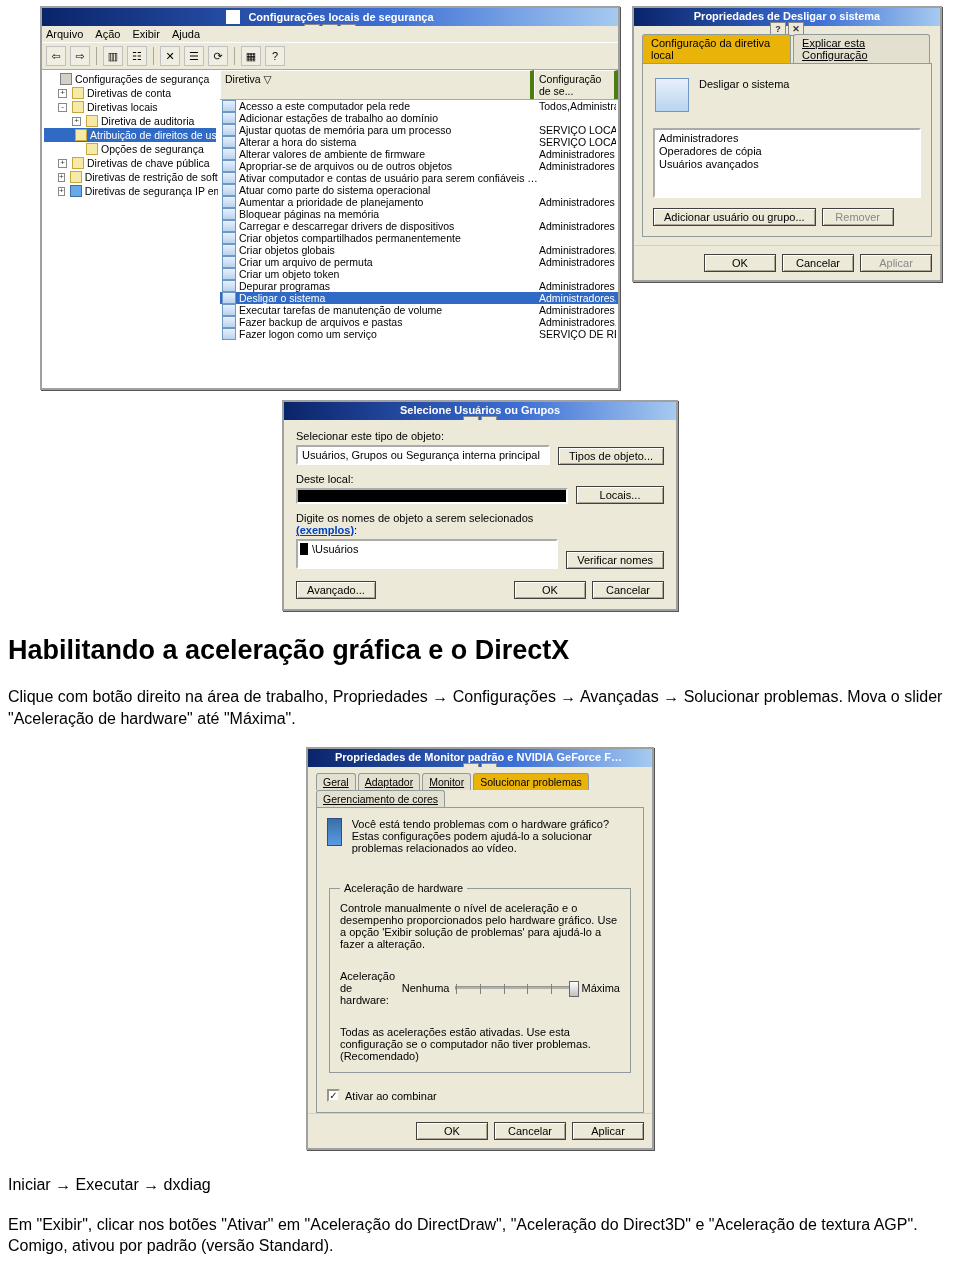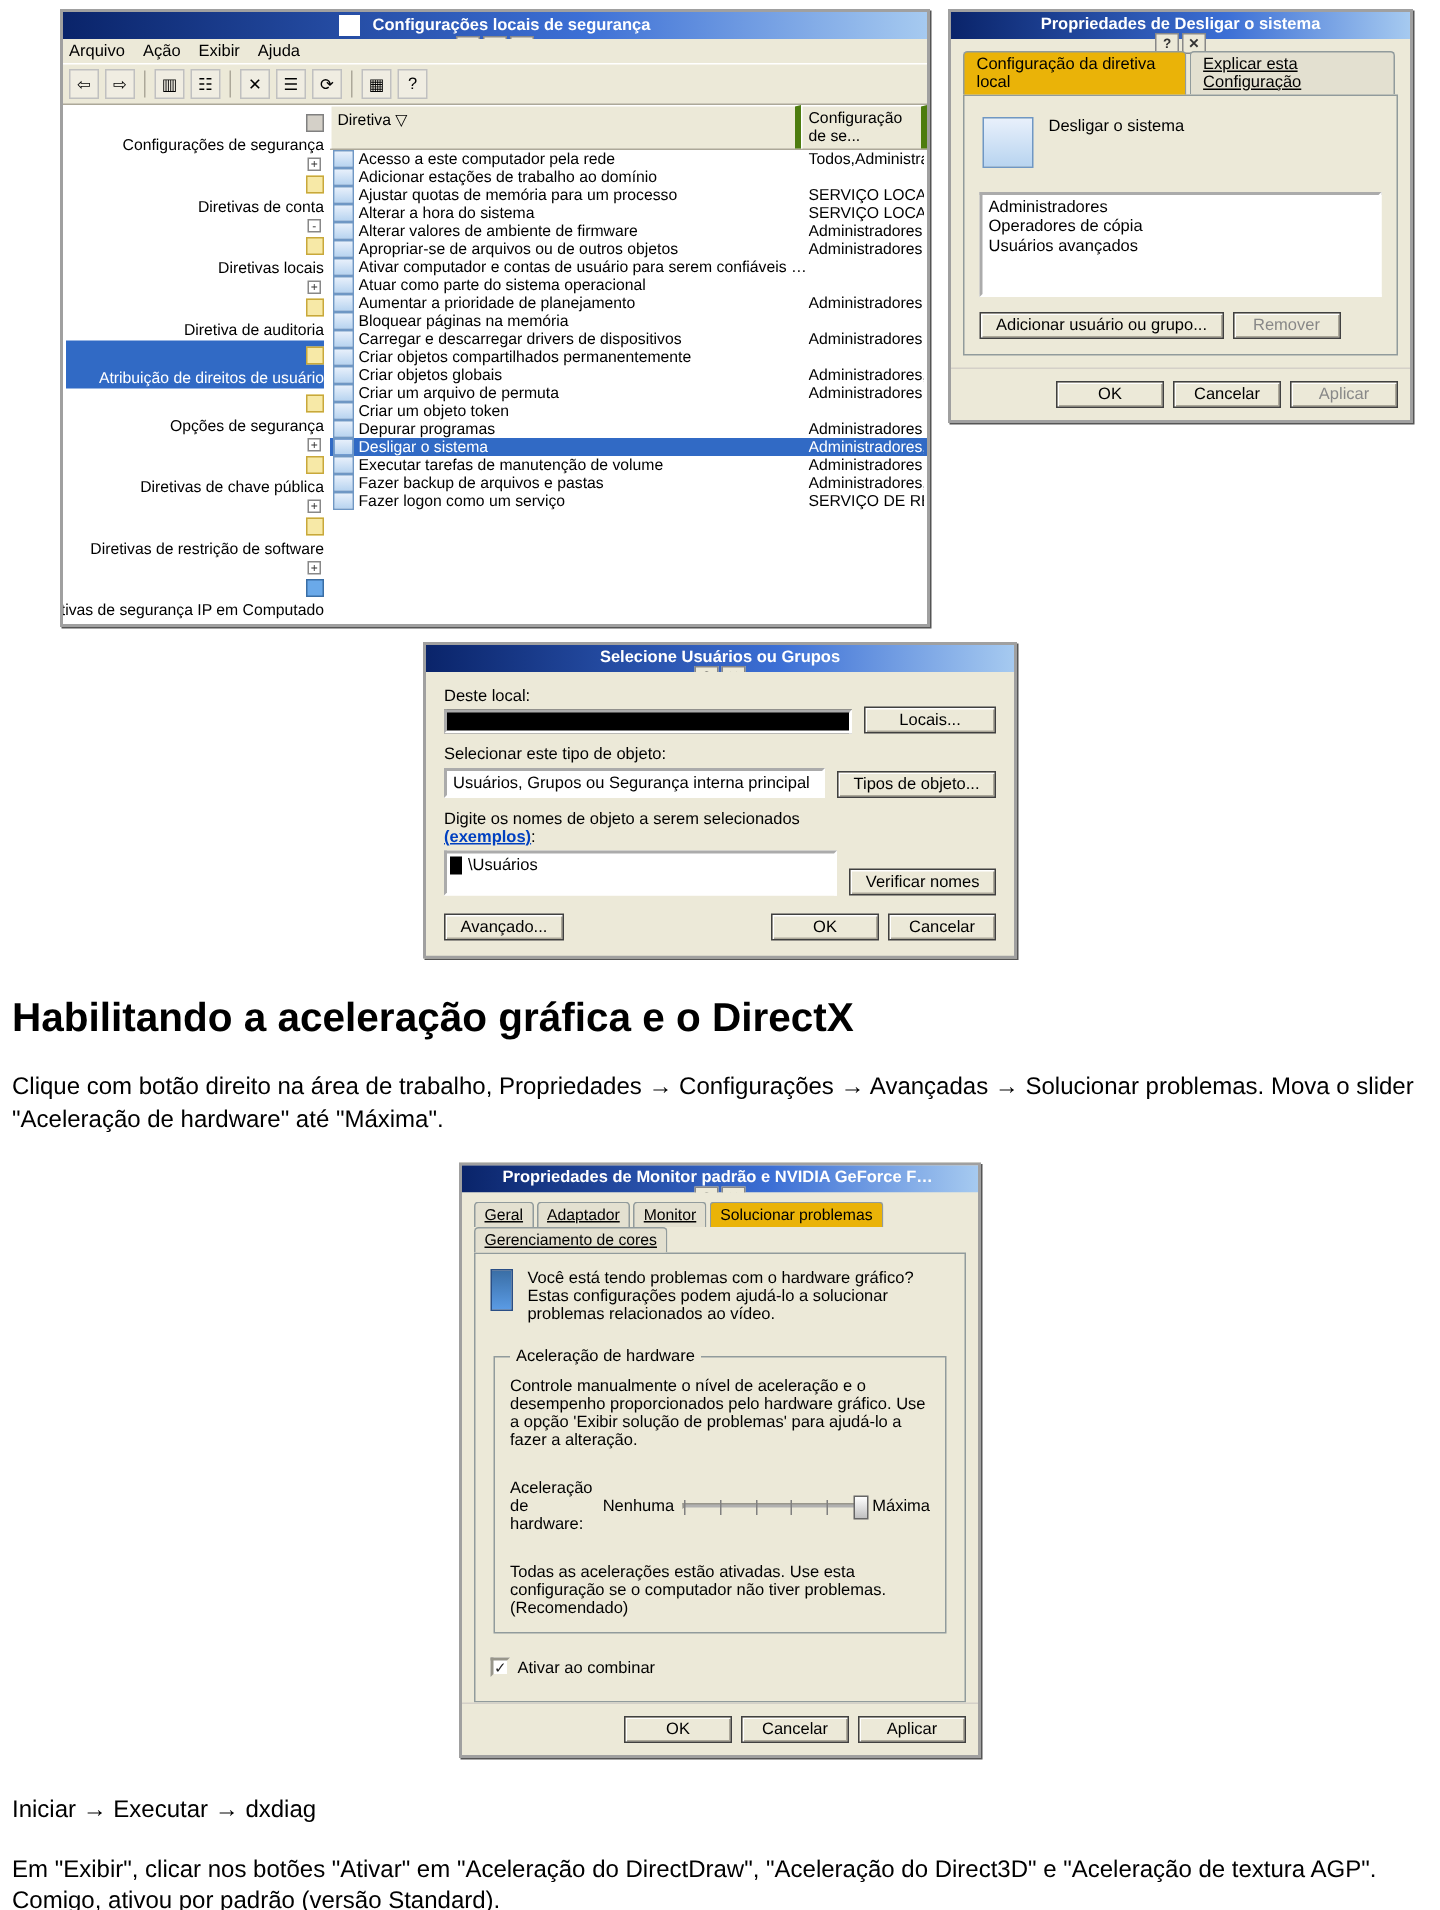--- a/index.html
+++ b/index.html
@@ -66,24 +66,23 @@
   
   .mmc-body { display: flex; flex: 1; background: #fff; }
   .tree {
     width: 178px;
     border-right: 2px inset #fff;
     padding: 2px;
     overflow: hidden;
     font-size: 10.5px;
   }
   .tree-row {
-    display: flex; align-items: flex-end; gap: 3px;
+    display: flex; align-items: center; gap: 3px;
     padding: 1px 0 1px 2px;
     white-space: nowrap;
-    flex-direction: column;
   }
   .tree-row.sel { background: #316ac5; color: #fff; }
   .tree-ind0 { padding-left: 2px; }
   .tree-ind1 { padding-left: 14px; }
   .tree-ind2 { padding-left: 28px; }
   .ticon {
     width: 12px; height: 12px; flex: 0 0 12px;
     background: linear-gradient(#f7e9a7, #e5c860);
     border: 1px solid #a78a2a;
   }
@@ -206,21 +205,21 @@
   
   .disp-body { padding: 6px 8px 0 8px; background: #ece9d8; }
   .disp-tabs { display: flex; flex-wrap: wrap; }
   .disp-tabs .tab { font-size: 10.5px; padding: 2px 6px; }
   .disp-panel {
     border: 1px solid #919b9c;
     background: #ece9d8;
     padding: 10px;
     min-height: 300px;
   }
-  .disp-intro { display: flex; gap: 10px; margin-bottom: 16px; }
+  .disp-intro { display: flex; gap: 10px; margin-bottom: 28px; }
   .disp-icon {
     width: 32px; height: 28px;
     background: linear-gradient(#3a6ea5, #5a9be5);
     border: 1px solid #2a4e85;
   }
   fieldset.grp {
     border: 1px solid #919b9c;
     padding: 8px 10px 10px 10px;
     margin-bottom: 10px;
   }
@@ -510,31 +509,31 @@
           <span>Selecione Usuários ou Grupos</span>
         </div>
       <div class="tb-btns">
         <div class="tb-btn">?</div>
         <div class="tb-btn">✕</div>
       </div>
     </div>
     <div class="sel-body">
       <div class="sel-field">
         <div class="sel-col">
+          <span class="sel-label">Selecionar este tipo de objeto:</span>
+          <div class="textbox">Usuários, Grupos ou Segurança interna principal</div>
+        </div>
+        <div class="btn" style="min-width:88px; align-self:flex-end;">Tipos de objeto...</div>
+      </div>
+      <div class="sel-field">
+        <div class="sel-col">
           <span class="sel-label">Deste local:</span>
           <div class="textbox" style="background:#000; height:16px;"></div>
         </div>
         <div class="btn" style="min-width:88px; align-self:flex-end;">Locais...</div>
-      </div>
-      <div class="sel-field">
-        <div class="sel-col">
-          <span class="sel-label">Selecionar este tipo de objeto:</span>
-          <div class="textbox">Usuários, Grupos ou Segurança interna principal</div>
-        </div>
-        <div class="btn" style="min-width:88px; align-self:flex-end;">Tipos de objeto...</div>
       </div>
       <div class="sel-field">
         <div class="sel-col">
           <span class="sel-label">
              <span>Digite os nomes de objeto a serem selecionados</span>
              <span class="link">(exemplos)</span>:
           </span>
           <div class="textbox" style="height:30px; position:relative;">
             <span style="position:absolute; left:2px; top:2px; width:8px; height:12px; background:#000;"></span>
             <span style="margin-left:10px;">\Usuários</span>

